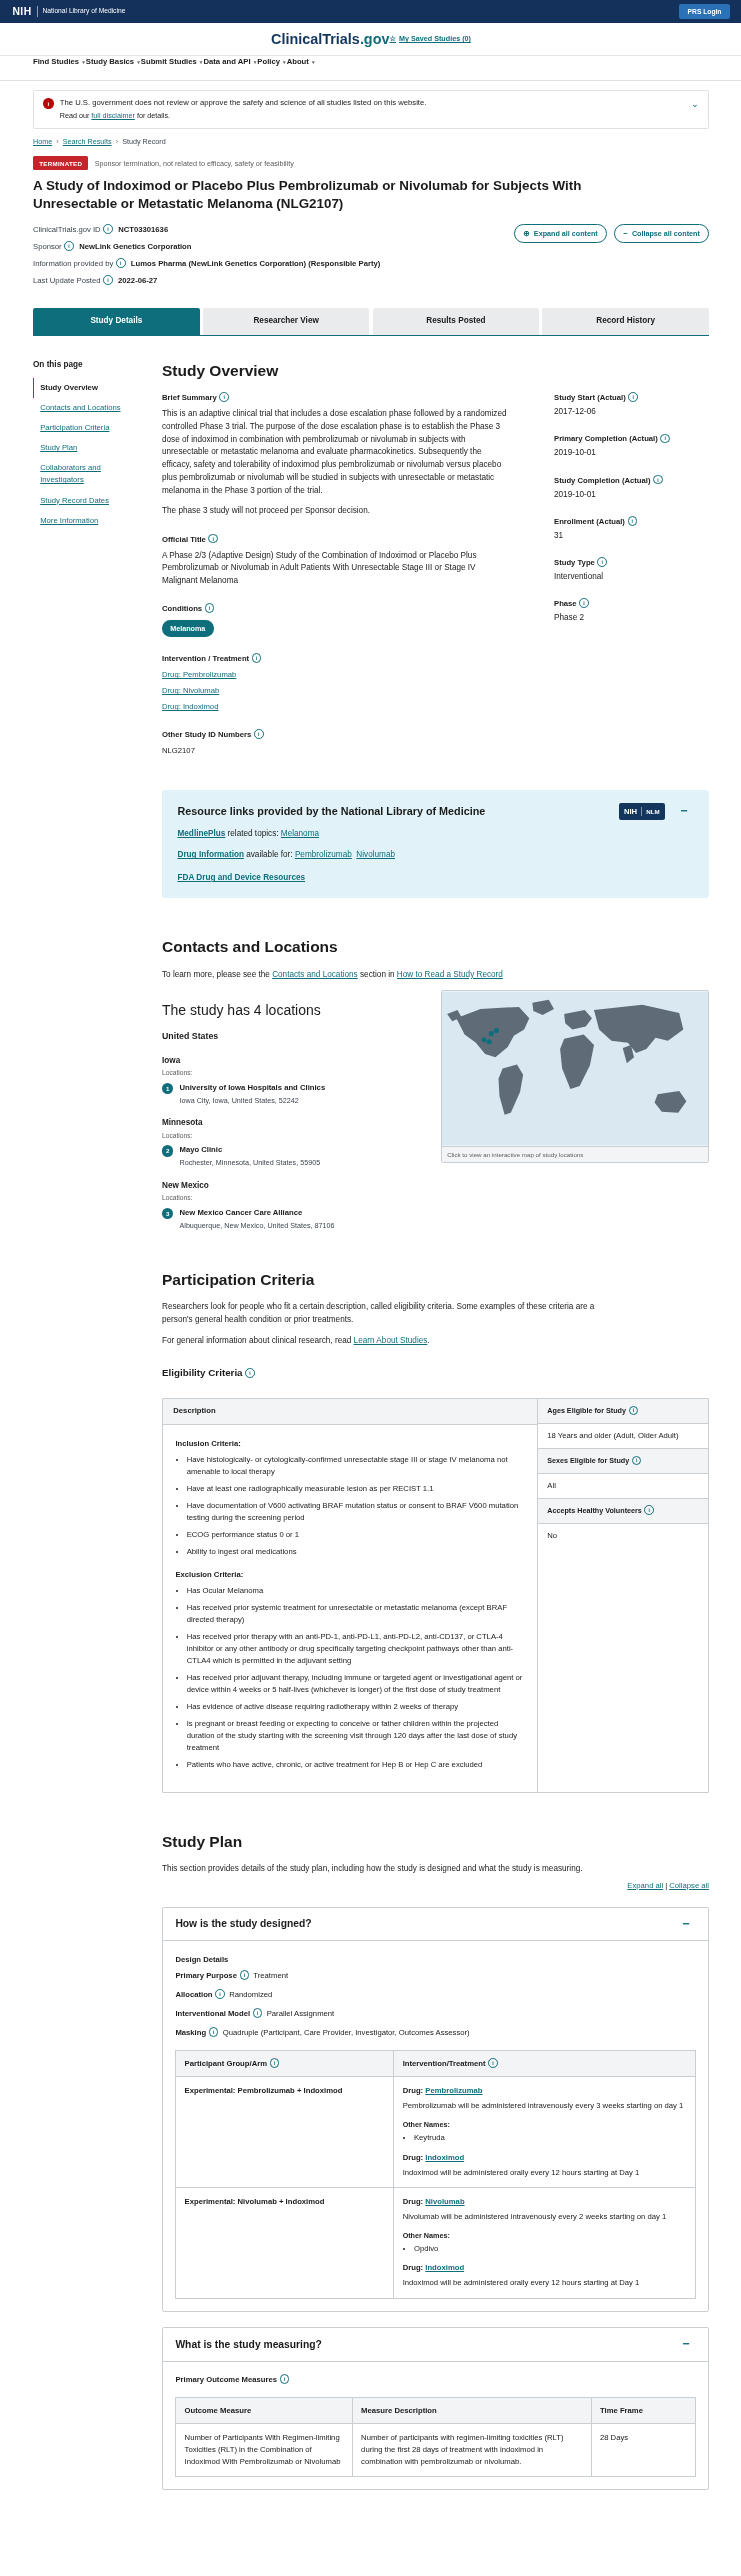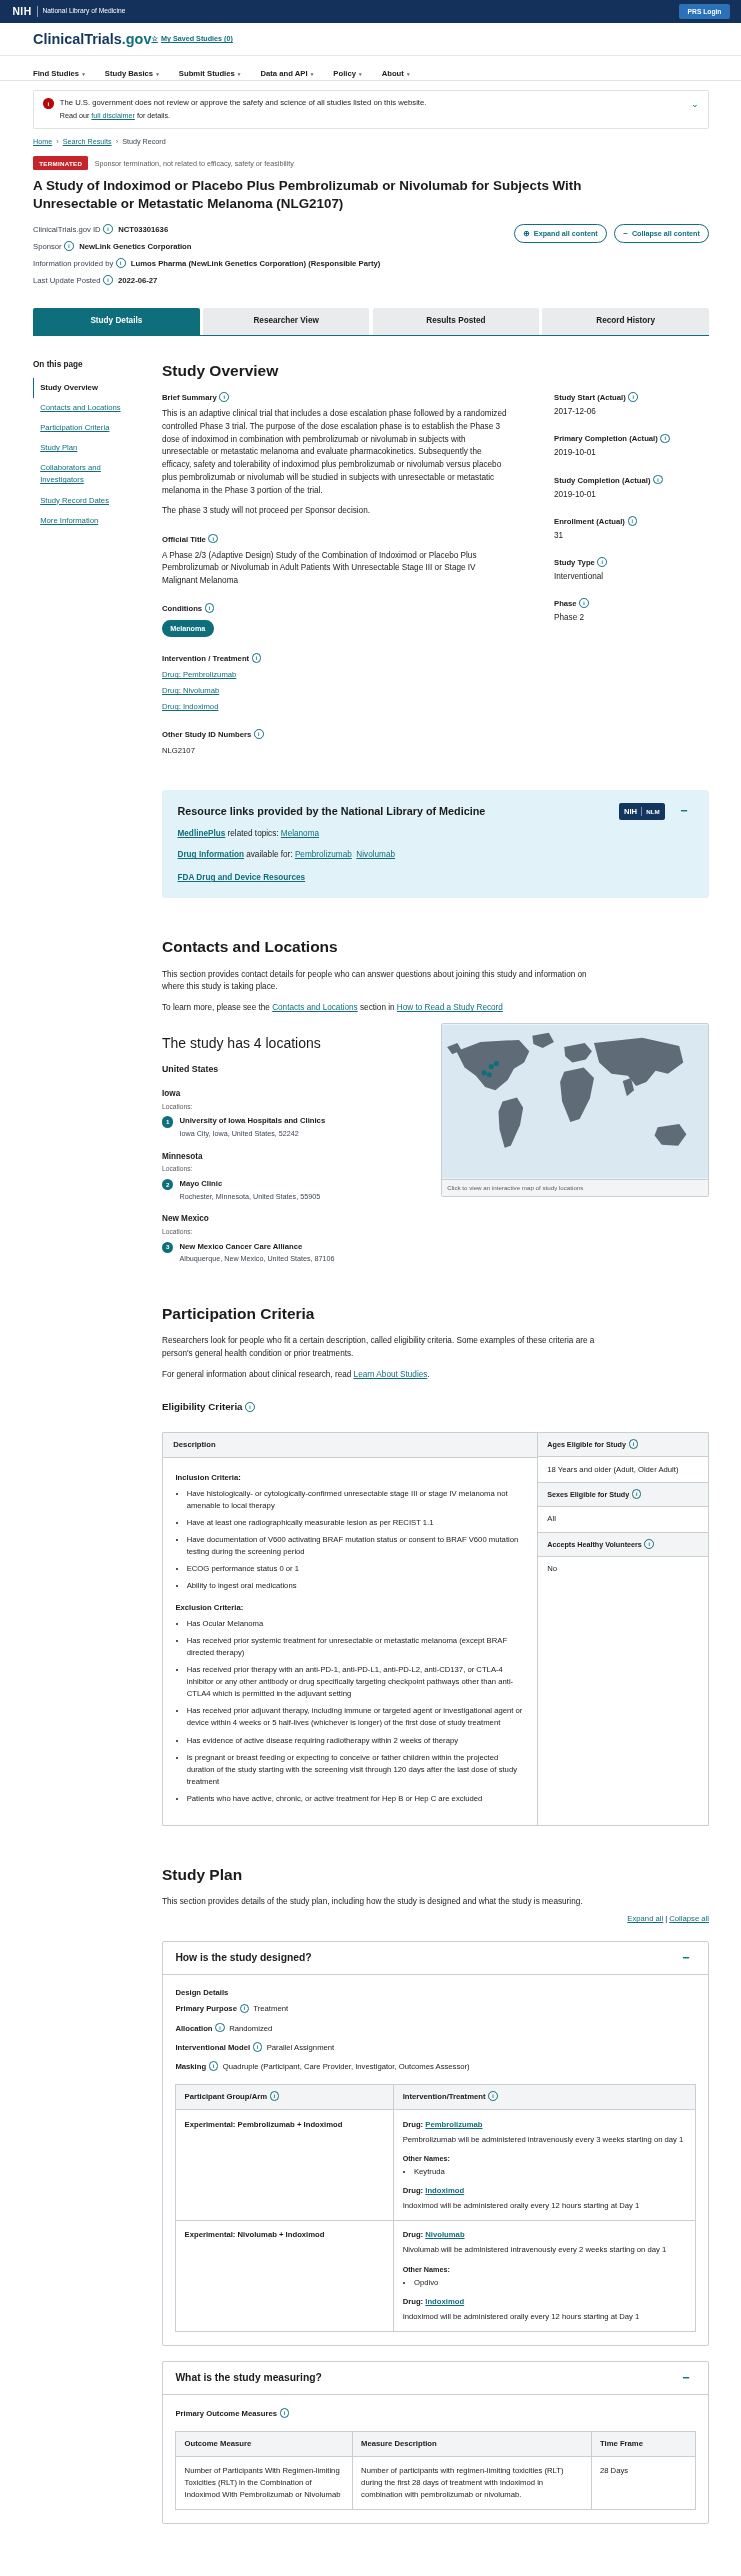--- a/index.html
+++ b/index.html
@@ -9,27 +9,27 @@
   .lnk{display:inline}
   
   .topbar{background:#14315c;color:#fff}
   .topbar-inner{display:flex;justify-content:space-between;align-items:center;height:23px;padding:0 12.4px}
   .nih-logo{display:flex;align-items:center;gap:5.2px;cursor:pointer}
   .nih-mark{font-weight:800;font-size:10.3px;letter-spacing:0.5px}
   .nih-sep{width:0.5px;height:11.3px;background:#ffffff88}
   .nlm-text{font-size:6.7px}
   .prs-btn{background:#2b71b8;color:#fff;border:none;border-radius:2.1px;padding:3.6px 8.2px;font-size:6.7px;font-weight:700;cursor:pointer}
   .site-header{border-bottom:0.5px solid #e6e6e6}
-  .site-header-inner{display:flex;justify-content:flex-start;align-items:center;height:32px}
+  .site-header-inner{display:flex;justify-content:center;align-items:center;height:32px}
   .ct-logo{font-size:14.4px;font-weight:800;cursor:pointer}
   .ct-logo .p1{color:#13365f}
   .ct-logo .p2{color:#0f6e7c}
   .saved{color:#0f6e7c;font-size:7.2px;font-weight:600;display:flex;align-items:center;gap:3.1px;cursor:pointer;text-decoration:underline}
   .mainnav{border-bottom:0.5px solid #dfe1e2}
-  .mainnav-inner{display:flex;gap:20px;height:24px;align-items:flex-end}
+  .mainnav-inner{display:flex;gap:1px;height:24px;align-items:flex-start}
   .nav-item{font-size:7.7px;font-weight:600;display:flex;align-items:center;gap:3.1px;cursor:pointer}
   .caret{font-size:5.2px;color:#6b7278}
   
   .alert{border:0.5px solid #dfe1e2;border-radius:1.5px;margin:9.3px 33px 5.2px;padding:6.2px 9.3px;display:flex;gap:6.2px;align-items:flex-start}
   .alert-ico{flex:0 0 auto;width:10.3px;height:10.3px;border-radius:50%;background:#b50909;color:#fff;display:flex;align-items:center;justify-content:center;font-size:6.2px;font-weight:800;margin-top:1px}
   .alert-txt{font-size:7.7px}
   .alert-txt .l2{font-size:7.2px;margin-top:1px}
   .alert-chev{margin-left:auto;color:#0f6e7c;font-size:9.3px;cursor:pointer}
   
   .crumbs{display:flex;gap:4.1px;align-items:center;font-size:7.2px;margin-top:7.2px}
@@ -326,21 +326,20 @@
           </div>
           <div class="res-row">
             <span class="lnk b">Drug Information</span><span> available for: </span><span class="lnk">Pembrolizumab</span>&nbsp;&nbsp;<span class="lnk">Nivolumab</span>
           </div>
           <div class="res-foot"><span class="lnk">FDA Drug and Device Resources</span></div>
         </div>
       </section>
 
       <section>
         <h2>Contacts and Locations</h2>
-        <p class="body">This section provides contact details for people who can answer questions about joining this study and information on where this study is taking place.</p>
         <p class="body"><span>To learn more, please see the </span><span class="lnk">Contacts and Locations</span><span> section in </span><span class="lnk">How to Read a Study Record</span></p>
 
         <div class="contacts-grid">
           <div>
             <div class="count-line">The study has 4 locations</div>
             <div class="country">United States</div>
 
             <div>
               <div class="state">Iowa</div>
               <div class="loc-label">Locations:</div>

